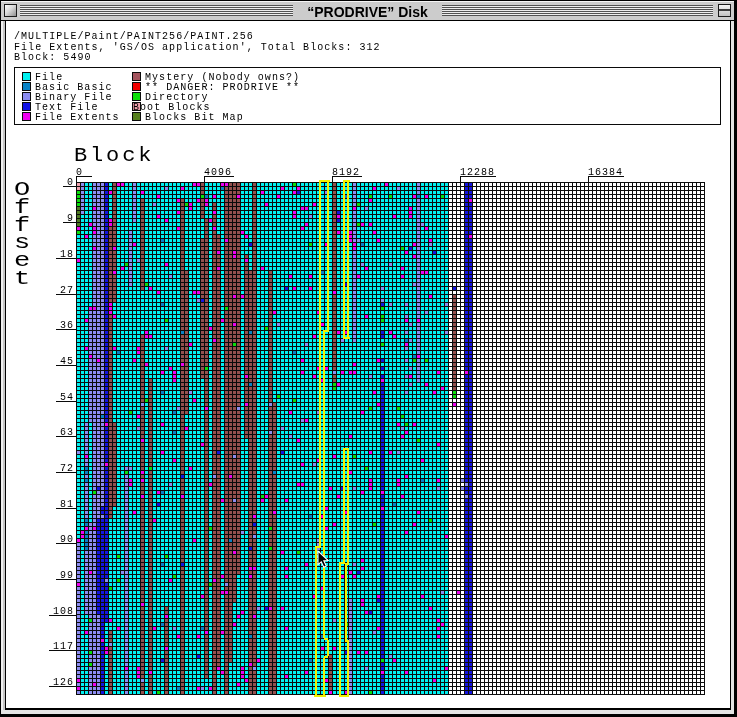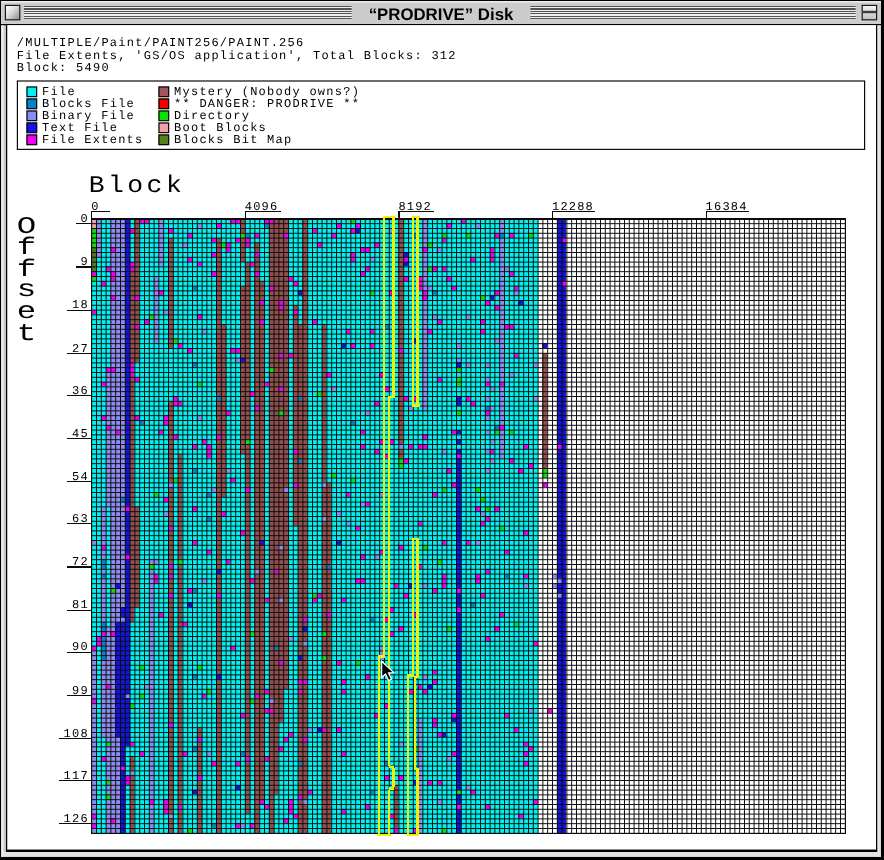--- a/index.html
+++ b/index.html
@@ -30,31 +30,31 @@
 <div class="abs" style="left:5px;top:708px;width:726px;height:2px;background:#000"></div>
 <div class="lt" style="left:14px;top:31px">/MULTIPLE/Paint/PAINT256/PAINT.256</div>
 <div class="lt" style="left:14px;top:41.5px">File Extents, 'GS/OS application', Total Blocks: 312</div>
 <div class="lt" style="left:14px;top:52px">Block: 5490</div>
 <div class="abs" style="left:14px;top:67px;width:707px;height:58px;border:1px solid #0A0A0A"></div>
 <div class="sw" style="left:22px;top:72px;background:#00F0F0"></div>
 <div class="lt" style="left:35px;top:72px">File</div>
 <div class="sw" style="left:132px;top:72px;background:#A4545E"></div>
 <div class="lt" style="left:145px;top:72px">Mystery (Nobody owns?)</div>
 <div class="sw" style="left:22px;top:82px;background:#0882C6"></div>
-<div class="lt" style="left:35px;top:82px">Blocks File</div>
+<div class="lt" style="left:35px;top:82px">Basic Basic</div>
 <div class="sw" style="left:132px;top:82px;background:#F00000"></div>
 <div class="lt" style="left:145px;top:82px">** DANGER: PRODRIVE **</div>
 <div class="sw" style="left:22px;top:92px;background:#8C8CF0"></div>
 <div class="lt" style="left:35px;top:92px">Binary File</div>
 <div class="sw" style="left:132px;top:92px;background:#0ADF0A"></div>
 <div class="lt" style="left:145px;top:92px">Directory</div>
 <div class="sw" style="left:22px;top:102px;background:#1313E6"></div>
 <div class="lt" style="left:35px;top:102px">Text File</div>
 <div class="sw" style="left:132px;top:102px;background:#F0A0AC"></div>
-<div class="lt" style="left:145px;top:102px">Boot Blocks</div>
+<div class="lt" style="left:133px;top:102px">Boot Blocks</div>
 <div class="sw" style="left:22px;top:112px;background:#F000F0"></div>
 <div class="lt" style="left:35px;top:112px">File Extents</div>
 <div class="sw" style="left:132px;top:112px;background:#55801E"></div>
 <div class="lt" style="left:145px;top:112px">Blocks Bit Map</div>
 <div class="abs" style="left:74px;top:143.5px;font-size:20px;letter-spacing:2.6px;transform:scaleX(1.1);transform-origin:left;color:#000">Block</div>
 <div class="abs" style="left:14px;top:181px;width:24px;font-size:20px;line-height:17.8px;transform:scaleX(1.35);transform-origin:left;color:#000;text-align:left">O<br>f<br>f<br>s<br>e<br>t</div>
 <svg width="737" height="717" viewBox="0 0 737 717" style="position:absolute;left:0;top:0" shape-rendering="crispEdges">
 <rect x="76" y="182" width="372" height="512" fill="#00F0F0"></rect>
 <rect x="448" y="182" width="257" height="512" fill="#FFFFFF"></rect>
 <rect x="76" y="182" width="4" height="8" fill="#F0A0AC"></rect>

